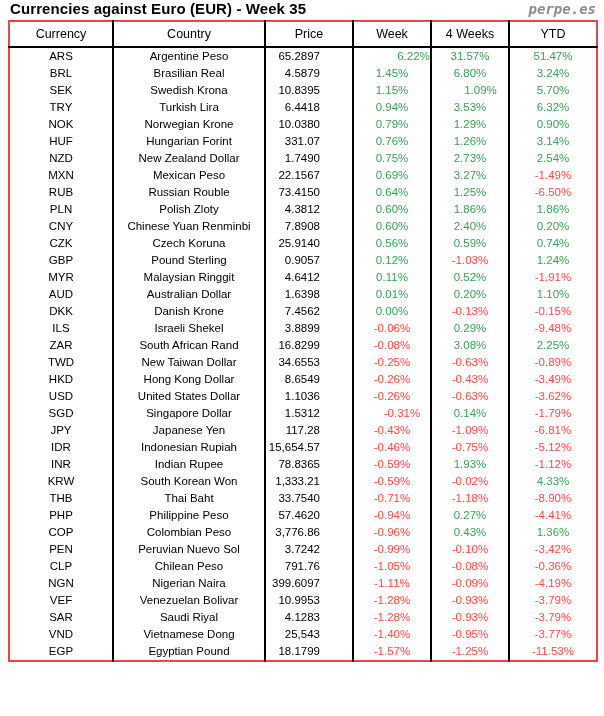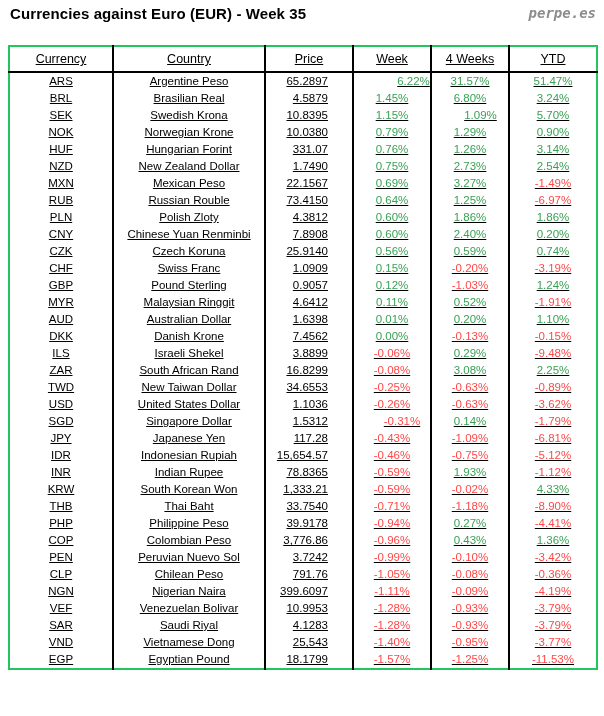--- a/index.html
+++ b/index.html
@@ -6,48 +6,47 @@
   html, body { margin: 0; padding: 0; background: #ffffff; }
   body {
     width: 604px; height: 716px;
     font-family: "Liberation Sans", sans-serif;
     color: #000;
     overflow: hidden;
   }
   .page { position: relative; width: 604px; height: 716px; }
 
   .titlebar {
-    display: flex; justify-content: space-between; align-items: flex-start;
-    padding: 5px 8px 3px 10px; height: 45px;
+    display: flex; justify-content: space-between; align-items: flex-end;
+    padding: 5px 8px 3px 10px; height: 20px;
   }
   .title { font-size: 15px; font-weight: bold; letter-spacing: 0.1px; }
   .brand {
     font-family: "DejaVu Sans Mono", monospace;
     font-style: italic; font-weight: bold;
     font-size: 14px; color: #8c8c8c;
   }
 
   table.fx {
     border-collapse: collapse; table-layout: fixed;
     width: 588px; margin: 0 8px;
-    border: 2px solid #22c55e;
-    text-decoration: underline;
+    border: 2px solid #ef4444;
   }
   table.fx th + th, table.fx td + td { border-left: 2px solid #000; }
   thead th {
     border-bottom: 2px solid #000;
     height: 26px; font-size: 12.5px; font-weight: normal;
     text-align: center; padding: 0;
   }
   tbody td {
     height: 17px; font-size: 11.5px; line-height: 17px;
     padding: 0; text-align: center;
     white-space: nowrap; overflow: hidden;
   }
-  td.col-price { text-align: right; padding-right: 24px; margin-left: 12px; }
+  td.col-price { text-align: right; padding-right: 32px; margin-left: 12px; }
   td.col-code, td.col-country { color: #000; }
 </style>
 </head>
 <body>
 
 <div class="page">
 
   <div class="titlebar">
     <span class="title">Currencies against Euro (EUR) - Week 35</span>
     <span class="brand">perpe.es</span>
@@ -91,20 +90,28 @@
         </tr>
         <tr>
           <td class="col-code">SEK</td>
           <td class="col-country">Swedish Krona</td>
           <td class="col-price">10.8395</td>
           <td class="col-pct" style="color: rgb(58, 161, 85);">1.15%</td>
           <td class="col-pct" style="color: rgb(58, 161, 85); padding-left: 21px;">1.09%</td>
           <td class="col-pct" style="color: rgb(58, 161, 85);">5.70%</td>
         </tr>
         <tr>
+          <td class="col-code">TRY</td>
+          <td class="col-country">Turkish Lira</td>
+          <td class="col-price">6.4418</td>
+          <td class="col-pct" style="color: rgb(58, 161, 85);">0.94%</td>
+          <td class="col-pct" style="color: rgb(58, 161, 85);">3.53%</td>
+          <td class="col-pct" style="color: rgb(58, 161, 85);">6.32%</td>
+        </tr>
+        <tr>
           <td class="col-code">NOK</td>
           <td class="col-country">Norwegian Krone</td>
           <td class="col-price">10.0380</td>
           <td class="col-pct" style="color: rgb(58, 161, 85);">0.79%</td>
           <td class="col-pct" style="color: rgb(58, 161, 85);">1.29%</td>
           <td class="col-pct" style="color: rgb(58, 161, 85);">0.90%</td>
         </tr>
         <tr>
           <td class="col-code">HUF</td>
           <td class="col-country">Hungarian Forint</td>
@@ -128,21 +135,21 @@
           <td class="col-pct" style="color: rgb(58, 161, 85);">0.69%</td>
           <td class="col-pct" style="color: rgb(58, 161, 85);">3.27%</td>
           <td class="col-pct" style="color: rgb(255, 72, 72);">-1.49%</td>
         </tr>
         <tr>
           <td class="col-code">RUB</td>
           <td class="col-country">Russian Rouble</td>
           <td class="col-price">73.4150</td>
           <td class="col-pct" style="color: rgb(58, 161, 85);">0.64%</td>
           <td class="col-pct" style="color: rgb(58, 161, 85);">1.25%</td>
-          <td class="col-pct" style="color: rgb(255, 72, 72);">-6.97%</td>
+          <td class="col-pct" style="color: rgb(255, 72, 72);">-6.50%</td>
         </tr>
         <tr>
           <td class="col-code">PLN</td>
           <td class="col-country">Polish Zloty</td>
           <td class="col-price">4.3812</td>
           <td class="col-pct" style="color: rgb(58, 161, 85);">0.60%</td>
           <td class="col-pct" style="color: rgb(58, 161, 85);">1.86%</td>
           <td class="col-pct" style="color: rgb(58, 161, 85);">1.86%</td>
         </tr>
         <tr>
@@ -155,28 +162,20 @@
         </tr>
         <tr>
           <td class="col-code">CZK</td>
           <td class="col-country">Czech Koruna</td>
           <td class="col-price">25.9140</td>
           <td class="col-pct" style="color: rgb(58, 161, 85);">0.56%</td>
           <td class="col-pct" style="color: rgb(58, 161, 85);">0.59%</td>
           <td class="col-pct" style="color: rgb(58, 161, 85);">0.74%</td>
         </tr>
         <tr>
-          <td class="col-code">CHF</td>
-          <td class="col-country">Swiss Franc</td>
-          <td class="col-price">1.0909</td>
-          <td class="col-pct" style="color: rgb(58, 161, 85);">0.15%</td>
-          <td class="col-pct" style="color: rgb(255, 72, 72);">-0.20%</td>
-          <td class="col-pct" style="color: rgb(255, 72, 72);">-3.19%</td>
-        </tr>
-        <tr>
           <td class="col-code">GBP</td>
           <td class="col-country">Pound Sterling</td>
           <td class="col-price">0.9057</td>
           <td class="col-pct" style="color: rgb(58, 161, 85);">0.12%</td>
           <td class="col-pct" style="color: rgb(255, 72, 72);">-1.03%</td>
           <td class="col-pct" style="color: rgb(58, 161, 85);">1.24%</td>
         </tr>
         <tr>
           <td class="col-code">MYR</td>
           <td class="col-country">Malaysian Ringgit</td>
@@ -219,20 +218,28 @@
         </tr>
         <tr>
           <td class="col-code">TWD</td>
           <td class="col-country">New Taiwan Dollar</td>
           <td class="col-price">34.6553</td>
           <td class="col-pct" style="color: rgb(255, 72, 72);">-0.25%</td>
           <td class="col-pct" style="color: rgb(255, 72, 72);">-0.63%</td>
           <td class="col-pct" style="color: rgb(255, 72, 72);">-0.89%</td>
         </tr>
         <tr>
+          <td class="col-code">HKD</td>
+          <td class="col-country">Hong Kong Dollar</td>
+          <td class="col-price">8.6549</td>
+          <td class="col-pct" style="color: rgb(255, 72, 72);">-0.26%</td>
+          <td class="col-pct" style="color: rgb(255, 72, 72);">-0.43%</td>
+          <td class="col-pct" style="color: rgb(255, 72, 72);">-3.49%</td>
+        </tr>
+        <tr>
           <td class="col-code">USD</td>
           <td class="col-country">United States Dollar</td>
           <td class="col-price">1.1036</td>
           <td class="col-pct" style="color: rgb(255, 72, 72);">-0.26%</td>
           <td class="col-pct" style="color: rgb(255, 72, 72);">-0.63%</td>
           <td class="col-pct" style="color: rgb(255, 72, 72);">-3.62%</td>
         </tr>
         <tr>
           <td class="col-code">SGD</td>
           <td class="col-country">Singapore Dollar</td>
@@ -277,21 +284,21 @@
           <td class="col-code">THB</td>
           <td class="col-country">Thai Baht</td>
           <td class="col-price">33.7540</td>
           <td class="col-pct" style="color: rgb(255, 72, 72);">-0.71%</td>
           <td class="col-pct" style="color: rgb(255, 72, 72);">-1.18%</td>
           <td class="col-pct" style="color: rgb(255, 72, 72);">-8.90%</td>
         </tr>
         <tr>
           <td class="col-code">PHP</td>
           <td class="col-country">Philippine Peso</td>
-          <td class="col-price">39.9178</td>
+          <td class="col-price">57.4620</td>
           <td class="col-pct" style="color: rgb(255, 72, 72);">-0.94%</td>
           <td class="col-pct" style="color: rgb(58, 161, 85);">0.27%</td>
           <td class="col-pct" style="color: rgb(255, 72, 72);">-4.41%</td>
         </tr>
         <tr>
           <td class="col-code">COP</td>
           <td class="col-country">Colombian Peso</td>
           <td class="col-price">3,776.86</td>
           <td class="col-pct" style="color: rgb(255, 72, 72);">-0.96%</td>
           <td class="col-pct" style="color: rgb(58, 161, 85);">0.43%</td>

